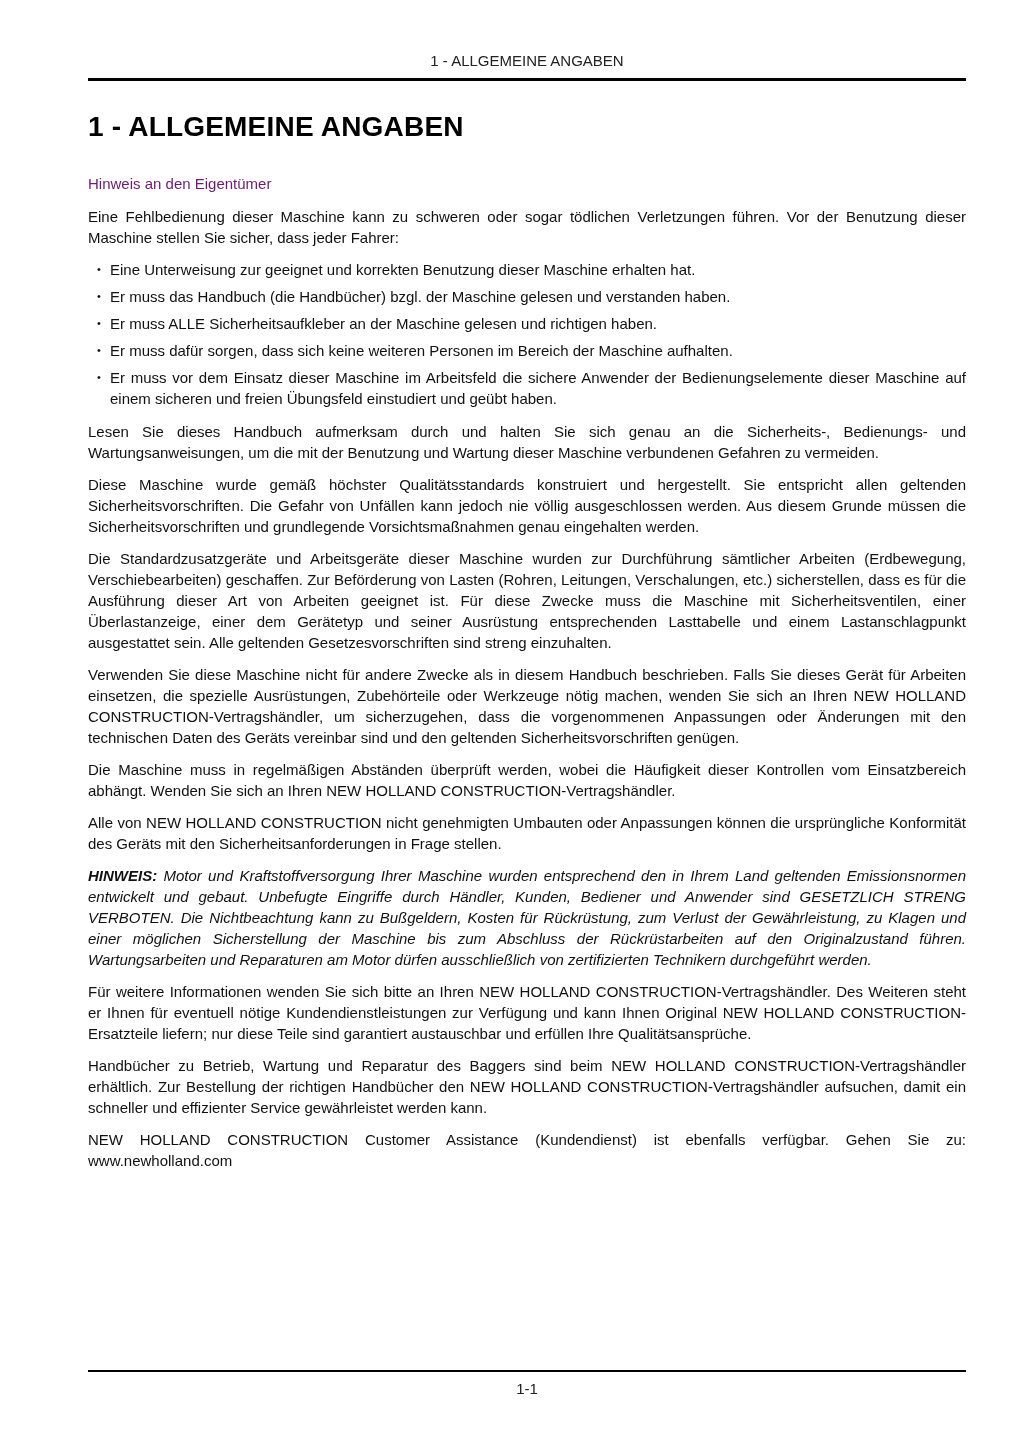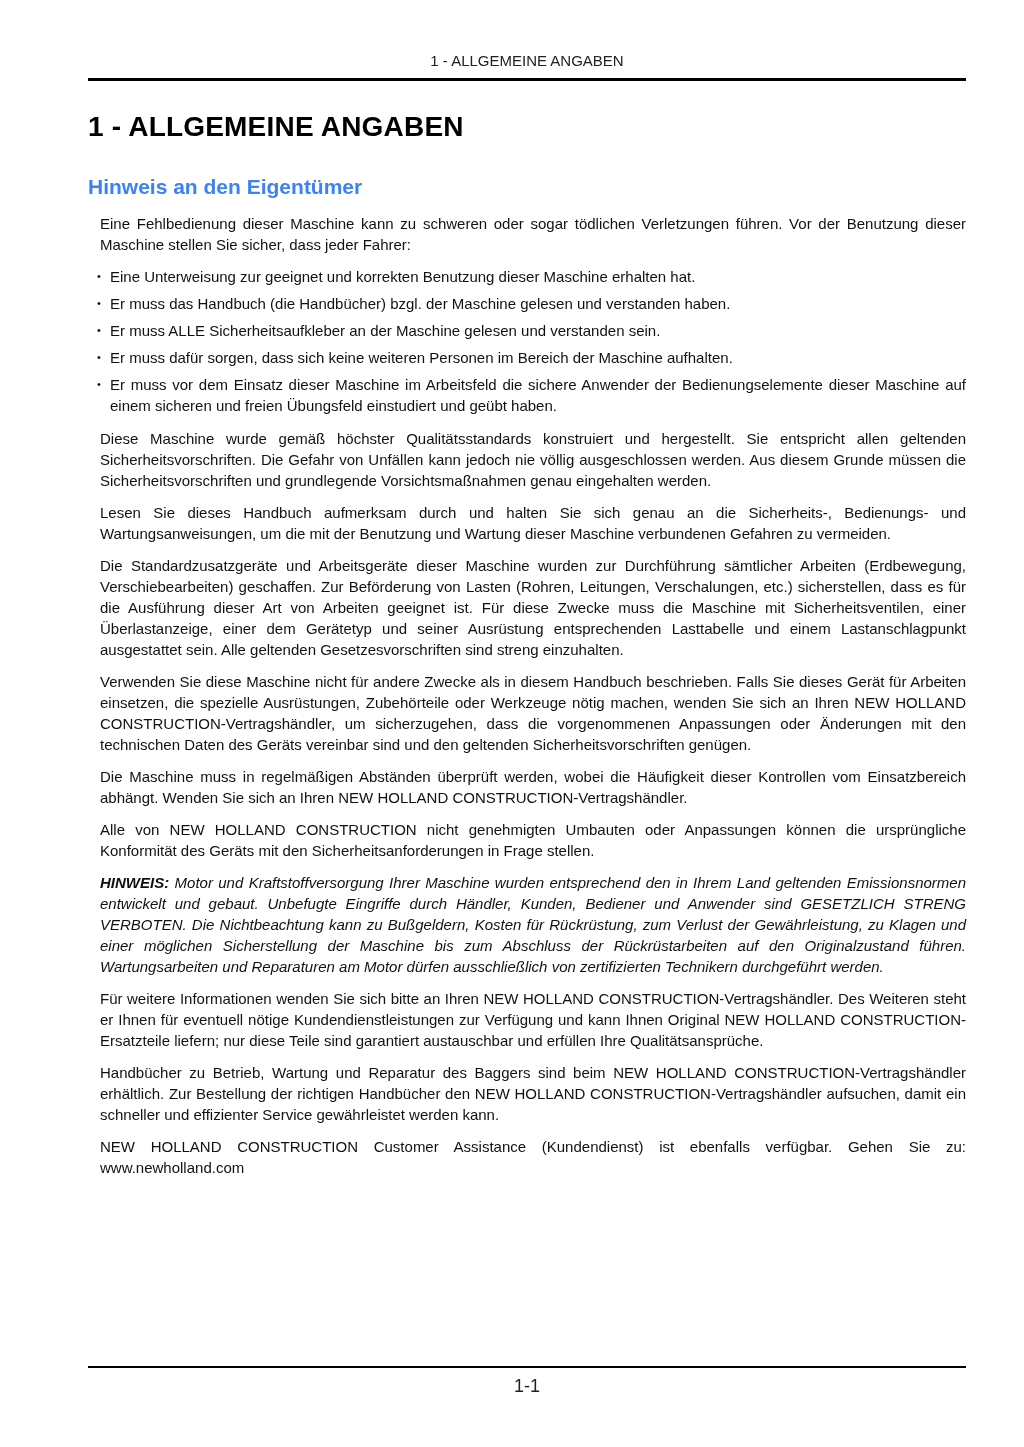--- a/index.html
+++ b/index.html
@@ -32,34 +32,34 @@
   }
   .chapter-title {
     margin: 30px 0 0 0;
     font-size: 28px;
     font-weight: bold;
     letter-spacing: 0.2px;
     color: #000000;
   }
   .section-heading {
     margin: 32px 0 0 0;
-    font-size: 21px;
-    font-weight: bold;
-    color: #3b82f6;
+    font-size: 15px;
+    font-weight: normal;
+    color: #701a75;
   }
   .body-text {
     margin-top: 14px;
     font-size: 15px;
     line-height: 21px;
     text-align: justify;
     hyphens: auto;
     -webkit-hyphens: auto;
   }
   p.para {
-    margin: 0 0 11px 12px;
+    margin: 0 0 11px 0;
   }
   ul.bullets {
     list-style: none;
     margin: 0 0 12px 0;
     padding: 0;
   }
   ul.bullets li {
     display: flex;
     margin: 0 0 6px 0;
   }
@@ -82,21 +82,21 @@
   .note-label {
     font-weight: bold;
     font-style: italic;
   }
   .page-footer {
     position: absolute;
     left: 88px;
     right: 58px;
     bottom: 50px;
     text-align: center;
-    font-size: 18px;
+    font-size: 15px;
     color: #222222;
     margin-top: 36px;
   }
   .footer-rule {
     border: none;
     border-top: 2px solid #000000;
     margin: 0 0 8px 0;
   }
 </style>
 </head>
@@ -120,34 +120,34 @@
         <li>
           <span class="bullet-marker">•</span>
           <span class="bullet-text">Eine Unterweisung zur geeignet und korrekten Benutzung dieser Maschine erhalten hat.</span>
         </li>
         <li>
           <span class="bullet-marker">•</span>
           <span class="bullet-text">Er muss das Handbuch (die Handbücher) bzgl. der Maschine gelesen und verstanden haben.</span>
         </li>
         <li>
           <span class="bullet-marker">•</span>
-          <span class="bullet-text">Er muss ALLE Sicherheitsaufkleber an der Maschine gelesen und verstanden sein.</span>
+          <span class="bullet-text">Er muss ALLE Sicherheitsaufkleber an der Maschine gelesen und richtigen haben.</span>
         </li>
         <li>
           <span class="bullet-marker">•</span>
           <span class="bullet-text">Er muss dafür sorgen, dass sich keine weiteren Personen im Bereich der Maschine aufhalten.</span>
         </li>
         <li>
           <span class="bullet-marker">•</span>
           <span class="bullet-text">Er muss vor dem Einsatz dieser Maschine im Arbeitsfeld die sichere Anwender der Bedienungselemente dieser Maschine auf einem sicheren und freien Übungsfeld einstudiert und geübt haben.</span>
         </li>
       </ul>
 
+      <p class="para">Lesen Sie dieses Handbuch aufmerksam durch und halten Sie sich genau an die Sicherheits-, Bedienungs- und Wartungsanweisungen, um die mit der Benutzung und Wartung dieser Maschine verbundenen Gefahren zu vermeiden.</p>
       <p class="para">Diese Maschine wurde gemäß höchster Qualitätsstandards konstruiert und hergestellt. Sie entspricht allen geltenden Sicherheitsvorschriften. Die Gefahr von Unfällen kann jedoch nie völlig ausgeschlossen werden. Aus diesem Grunde müssen die Sicherheitsvorschriften und grundlegende Vorsichtsmaßnahmen genau eingehalten werden.</p>
-      <p class="para">Lesen Sie dieses Handbuch aufmerksam durch und halten Sie sich genau an die Sicherheits-, Bedienungs- und Wartungsanweisungen, um die mit der Benutzung und Wartung dieser Maschine verbundenen Gefahren zu vermeiden.</p>
       <p class="para">Die Standardzusatzgeräte und Arbeitsgeräte dieser Maschine wurden zur Durchführung sämtlicher Arbeiten (Erdbewegung, Verschiebearbeiten) geschaffen. Zur Beförderung von Lasten (Rohren, Leitungen, Verschalungen, etc.) sicherstellen, dass es für die Ausführung dieser Art von Arbeiten geeignet ist. Für diese Zwecke muss die Maschine mit Sicherheitsventilen, einer Überlastanzeige, einer dem Gerätetyp und seiner Ausrüstung entsprechenden Lasttabelle und einem Lastanschlagpunkt ausgestattet sein. Alle geltenden Gesetzesvorschriften sind streng einzuhalten.</p>
       <p class="para">Verwenden Sie diese Maschine nicht für andere Zwecke als in diesem Handbuch beschrieben. Falls Sie dieses Gerät für Arbeiten einsetzen, die spezielle Ausrüstungen, Zubehörteile oder Werkzeuge nötig machen, wenden Sie sich an Ihren NEW HOLLAND CONSTRUCTION-Vertragshändler, um sicherzugehen, dass die vorgenommenen Anpassungen oder Änderungen mit den technischen Daten des Geräts vereinbar sind und den geltenden Sicherheitsvorschriften genügen.</p>
       <p class="para">Die Maschine muss in regelmäßigen Abständen überprüft werden, wobei die Häufigkeit dieser Kontrollen vom Einsatzbereich abhängt. Wenden Sie sich an Ihren NEW HOLLAND CONSTRUCTION-Vertragshändler.</p>
       <p class="para">Alle von NEW HOLLAND CONSTRUCTION nicht genehmigten Umbauten oder Anpassungen können die ursprüngliche Konformität des Geräts mit den Sicherheitsanforderungen in Frage stellen.</p>
 
       <p class="para note"><span class="note-label">HINWEIS:</span> <span>Motor und Kraftstoffversorgung Ihrer Maschine wurden entsprechend den in Ihrem Land geltenden Emissionsnormen entwickelt und gebaut. Unbefugte Eingriffe durch Händler, Kunden, Bediener und Anwender sind GESETZLICH STRENG VERBOTEN. Die Nichtbeachtung kann zu Bußgeldern, Kosten für Rückrüstung, zum Verlust der Gewährleistung, zu Klagen und einer möglichen Sicherstellung der Maschine bis zum Abschluss der Rückrüstarbeiten auf den Originalzustand führen. Wartungsarbeiten und Reparaturen am Motor dürfen ausschließlich von zertifizierten Technikern durchgeführt werden.</span></p>
 
       <p class="para">Für weitere Informationen wenden Sie sich bitte an Ihren NEW HOLLAND CONSTRUCTION-Vertragshändler. Des Weiteren steht er Ihnen für eventuell nötige Kundendienstleistungen zur Verfügung und kann Ihnen Original NEW HOLLAND CONSTRUCTION-Ersatzteile liefern; nur diese Teile sind garantiert austauschbar und erfüllen Ihre Qualitätsansprüche.</p>
       <p class="para">Handbücher zu Betrieb, Wartung und Reparatur des Baggers sind beim NEW HOLLAND CONSTRUCTION-Vertragshändler erhältlich. Zur Bestellung der richtigen Handbücher den NEW HOLLAND CONSTRUCTION-Vertragshändler aufsuchen, damit ein schneller und effizienter Service gewährleistet werden kann.</p>
       <p class="para">NEW HOLLAND CONSTRUCTION Customer Assistance (Kundendienst) ist ebenfalls verfügbar. Gehen Sie zu: www.newholland.com</p>

